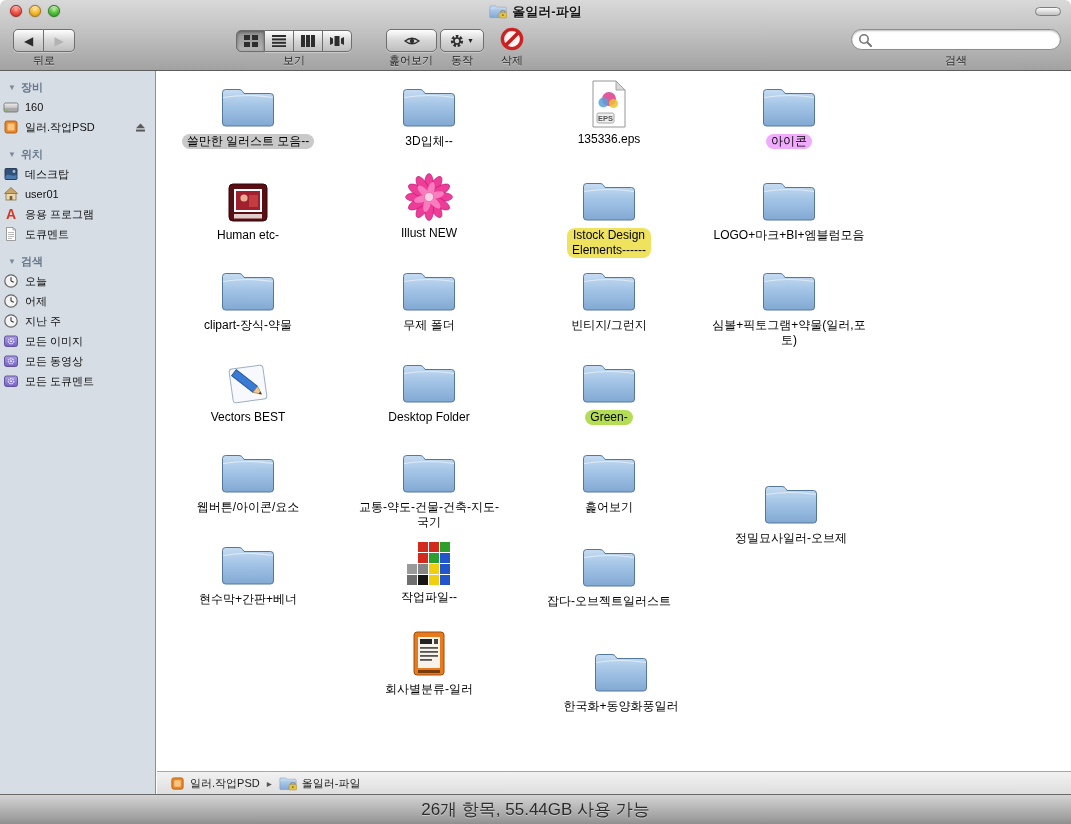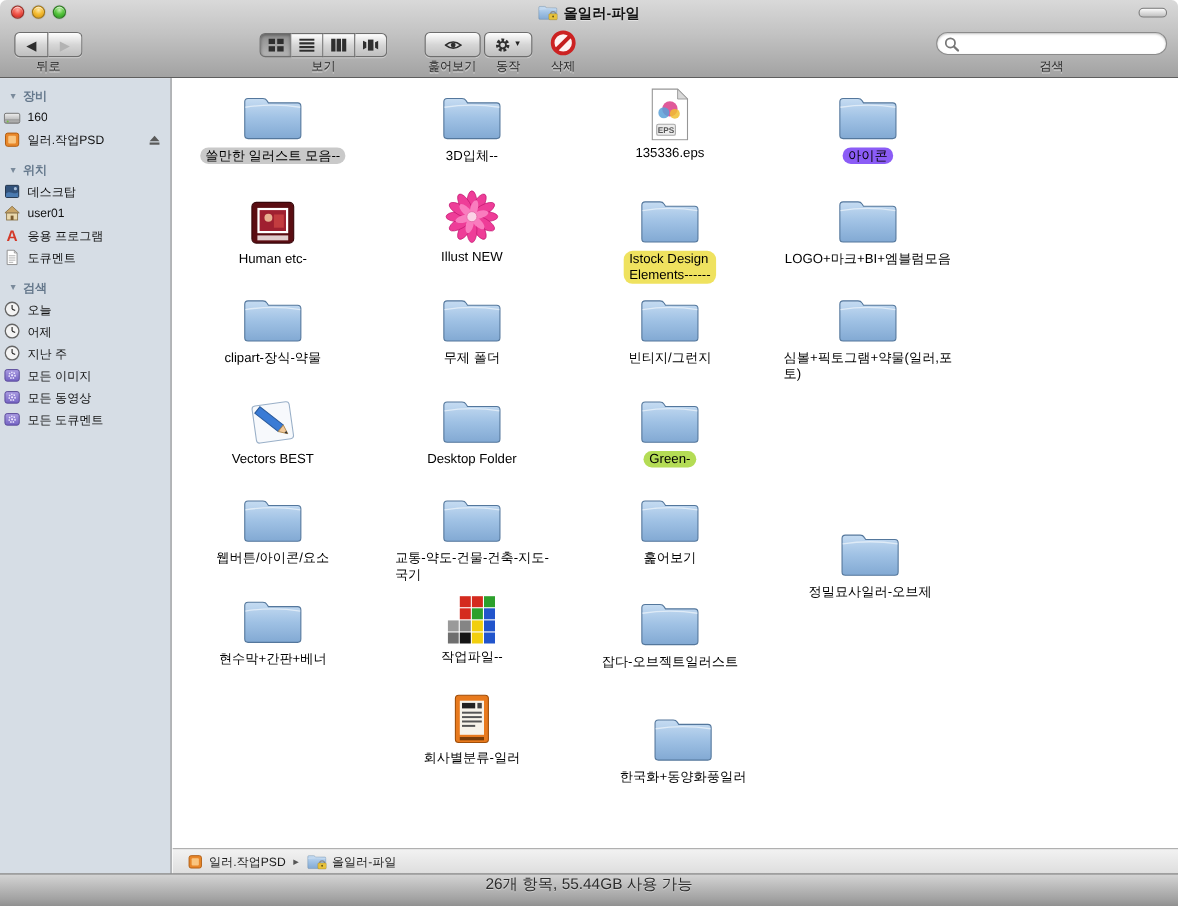--- a/index.html
+++ b/index.html
@@ -58,33 +58,33 @@
   .sb-header .tri{font-size:8px;color:#7a8a9b}
   .sb-item{display:flex;align-items:center;gap:6px;height:20px;padding:0 8px 0 3px;font-size:11px;color:#101010;cursor:default}
   .sb-item svg{flex:none}
   .sb-label{white-space:nowrap;overflow:hidden;text-overflow:ellipsis}
   .sb-eject{margin-left:auto;display:flex;align-items:center}
 
   
   .icons{position:absolute;left:157px;top:72px;right:0;bottom:53px;background:#ffffff;overflow:hidden}
   .fitem{position:absolute;width:176px;display:flex;flex-direction:column;align-items:center;cursor:default}
   .ibox{height:50px;display:flex;align-items:flex-end;justify-content:center}
-  .flabel{margin-top:4px;font-size:12px;line-height:15px;max-width:176px;
+  .flabel{margin-top:4px;font-size:12px;line-height:15px;text-align:center;max-width:176px;
     white-space:pre-line;border-radius:8px;padding:0 5px;color:#000}
 
   
   .pathbar{position:absolute;left:157px;right:0;bottom:30px;height:23px;border-top:1px solid #a8a8a8;
     background:linear-gradient(#f2f2f2,#dedede);display:flex;align-items:center;padding-left:8px;font-size:11px;color:#1c1c1c}
   .pseg{display:flex;align-items:center;gap:5px;padding:0 5px}
   .parrow{color:#555;font-size:10px;padding:0 2px}
 
   
   .statusbar{position:absolute;left:0;right:0;bottom:0;height:30px;border-top:1px solid #696969;
-    background:linear-gradient(#d4d4d4,#a0a0a0 80%,#8f8f8f);display:flex;justify-content:center;
-    font-size:14px;color:#2c2c2c;text-shadow:0 1px 0 rgba(255,255,255,.4)}
+    background:linear-gradient(#d4d4d4,#a0a0a0 80%,#8f8f8f);display:flex;align-items:center;justify-content:center;
+    font-size:17px;color:#2c2c2c;text-shadow:0 1px 0 rgba(255,255,255,.4)}
 </style>
 </head>
 <body>
 
 <svg width="0" height="0" style="position:absolute" aria-hidden="true">
   <defs>
     <linearGradient id="gradFolder" x1="0" y1="0" x2="0" y2="1">
       <stop offset="0" stop-color="#c6dcf2"></stop>
         <stop offset="0.5" stop-color="#9fc1e4"></stop>
         <stop offset="1" stop-color="#82a9d3"></stop>
@@ -472,21 +472,21 @@
           </svg>
         </div>
         <div class="flabel">135336.eps</div>
       </div>
       <div class="fitem" style="left: 544px; top: 8px;">
         <div class="ibox">
           <svg width="56" height="46" viewBox="0 0 56 46">
             <use href="#ic-folder"></use>
           </svg>
         </div>
-        <div class="flabel" style="background: #8b5cf6;">아이콘</div>
+        <div class="flabel" style="background: #f0abfc;">아이콘</div>
       </div>
       <div class="fitem" style="left: 3px; top: 102px;">
         <div class="ibox">
           <svg width="48" height="42" viewBox="0 0 48 42">
             <use href="#ic-photos"></use>
           </svg>
         </div>
         <div class="flabel">Human etc-</div>
       </div>
       <div class="fitem" style="left: 364px; top: 102px;">

